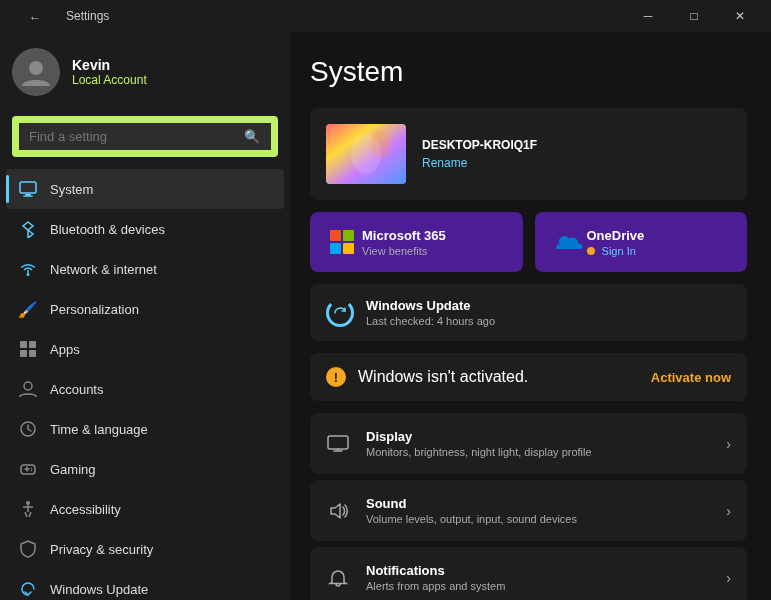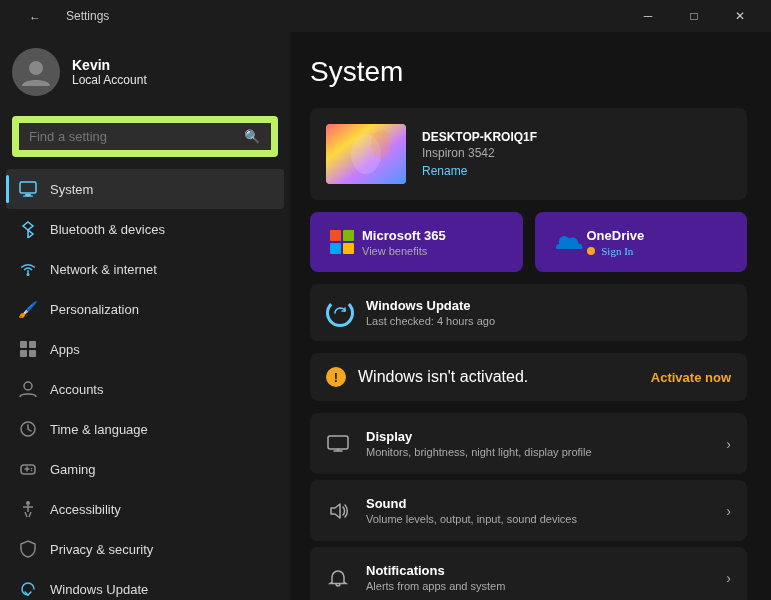--- a/index.html
+++ b/index.html
@@ -86,21 +86,21 @@
       justify-content: center;
       flex-shrink: 0;
     }
     .user-info .user-name {
       font-size: 14px;
       font-weight: 600;
       color: #fff;
     }
     .user-info .user-type {
       font-size: 12px;
-      color: #e5e5e5;
+      color: #bef264;
     }
 
     
     .search-container {
       padding: 4px 12px 12px;
     }
     .search-box {
       display: flex;
       align-items: center;
       background: #2d2d2d;
@@ -240,21 +240,20 @@
       font-weight: 600;
       color: #fff;
     }
     .service-info .service-action {
       font-size: 11px;
       color: #aaa;
       margin-top: 2px;
     }
     .service-info .service-action.sign-in {
       color: #60cdff;
-      font-family: Liberation Serif, serif;
     }
     .onedrive-dot {
       display: inline-block;
       width: 8px;
       height: 8px;
       background: #f5a623;
       border-radius: 50%;
       margin-right: 4px;
     }
 
@@ -560,21 +559,20 @@
               <stop offset="100%" style="stop-color:#4d96ff"></stop>
             </linearGradient>
           </defs>
           <rect width="80" height="60" fill="url(#grad1)" rx="4"></rect>
           <ellipse cx="40" cy="30" rx="15" ry="20" fill="rgba(255,255,255,0.15)"></ellipse>
           <ellipse cx="55" cy="20" rx="10" ry="14" fill="rgba(255,150,50,0.25)"></ellipse>
         </svg>
       </div>
       <div class="device-info">
         <div class="device-name">DESKTOP-KROIQ1F</div>
-        <div class="device-model">Inspiron 3542</div>
         <div class="device-rename">Rename</div>
       </div>
     </div>
 
     <div class="services-row">
 
       <div class="service-card">
         <div class="service-icon">
           <div class="ms365-logo">
             <span class="ms365-r1"></span>

